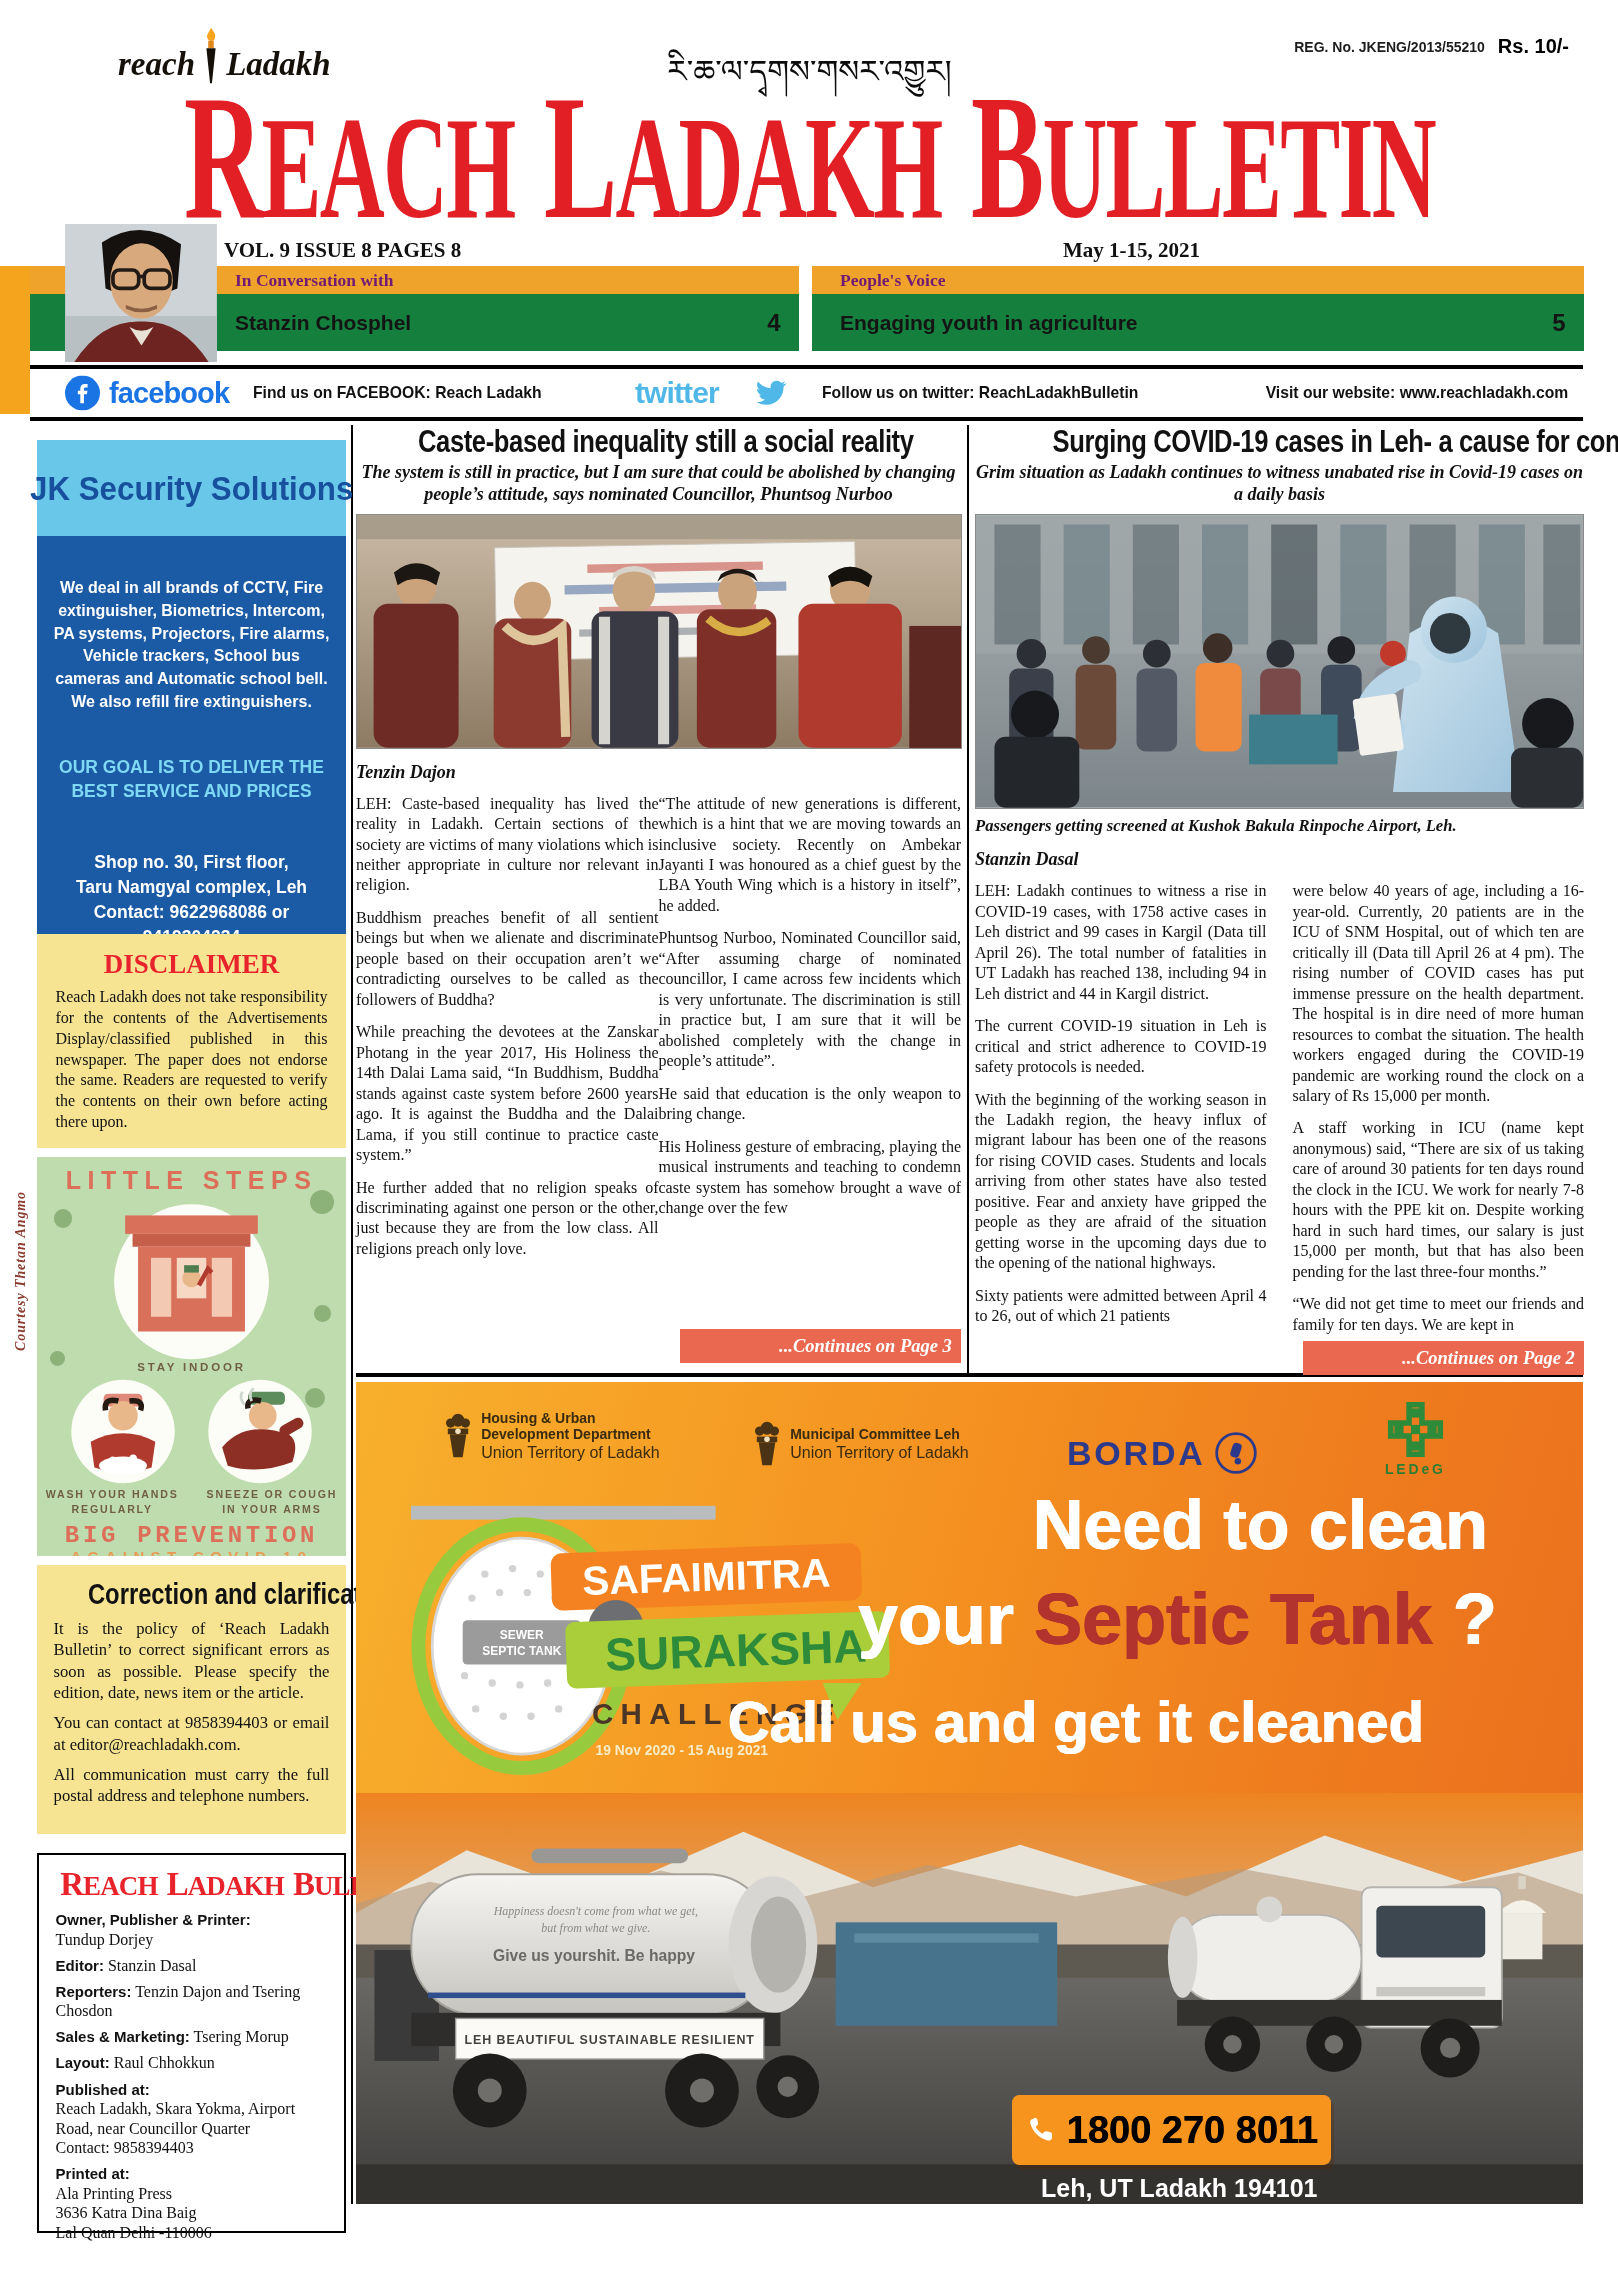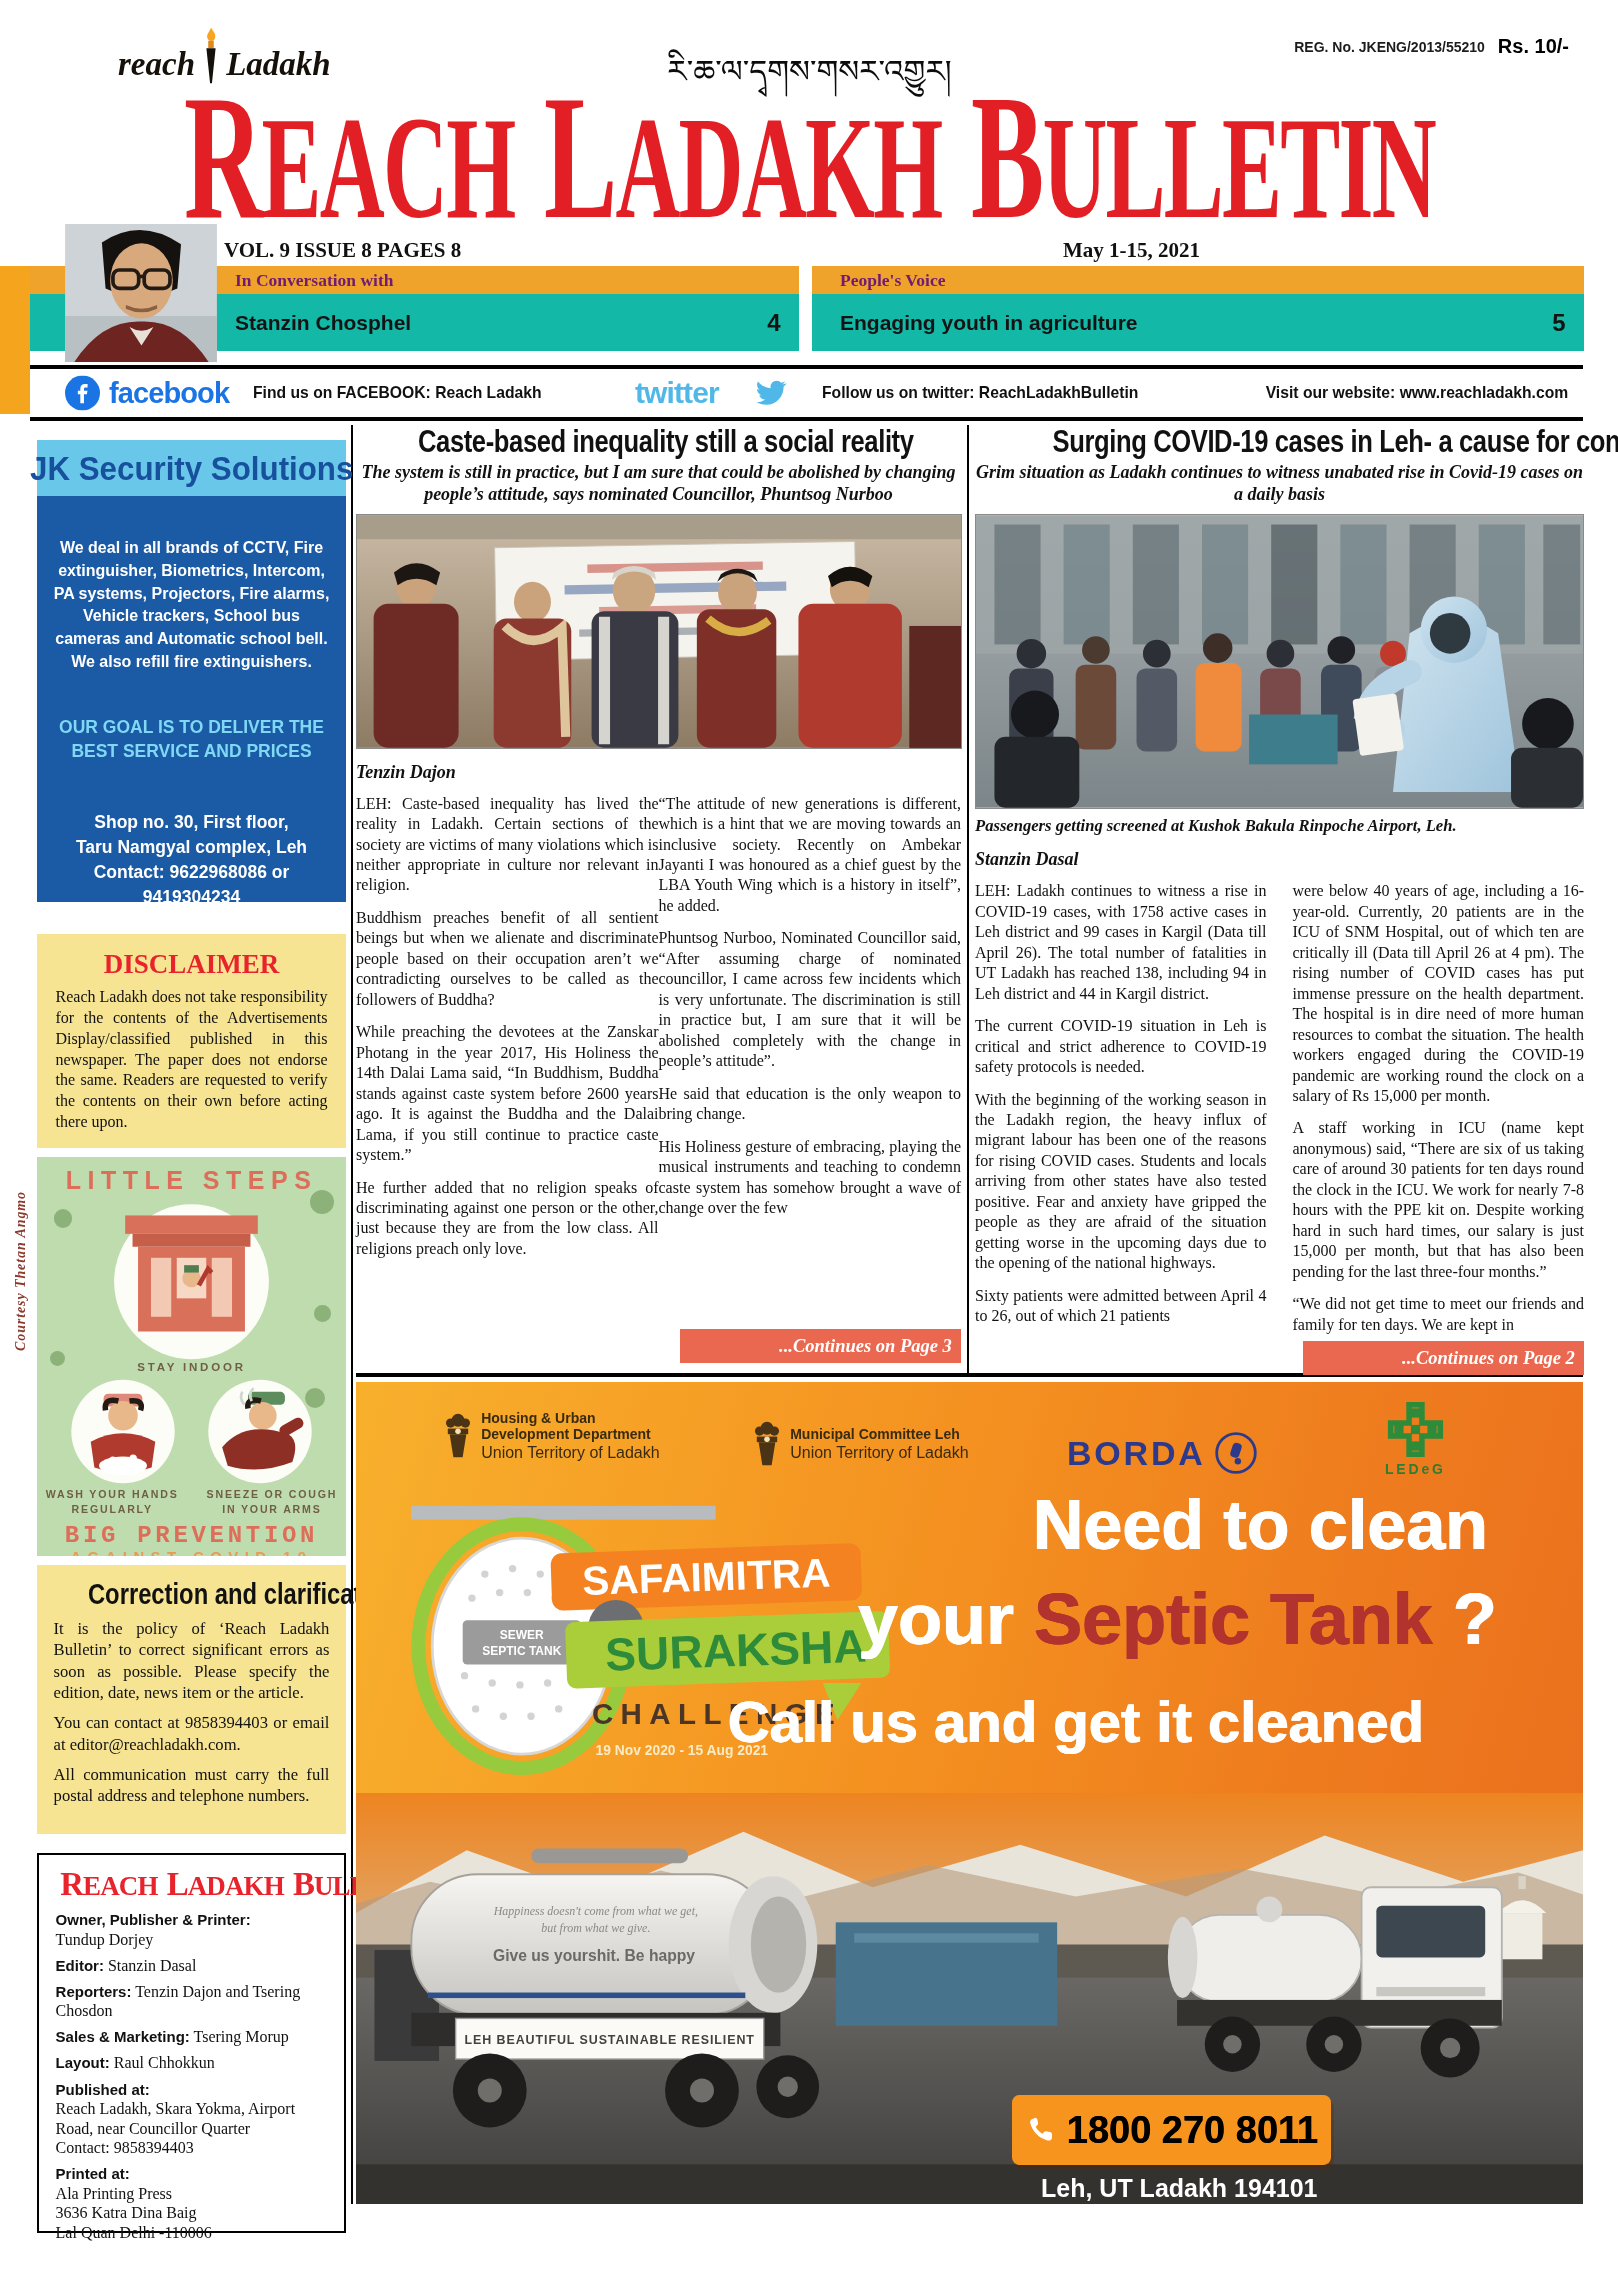--- a/index.html
+++ b/index.html
@@ -22,21 +22,21 @@
   .mw{display:inline-block;margin:0 14.8px;}
   .mw::first-letter{font-size:1.22em;}
   .vol{position:absolute;left:224px;top:238px;font-size:21px;font-weight:bold;font-family:"Liberation Serif",serif;}
   .dateline{position:absolute;left:1063px;top:238px;font-size:21px;font-weight:bold;}
 
   
   .edge-strip{position:absolute;left:0;top:266px;width:30px;height:148px;background:#f5a41d;}
   .teaser{position:absolute;top:266px;height:85px;}
   .teaser .t-head{height:28px;background:#f0a32b;color:#701a75;font-family:"Liberation Serif",serif;
                   font-weight:bold;font-size:17.5px;line-height:28px;}
-  .teaser .t-body{height:57px;background:#14b8a6;display:flex;align-items:center;
+  .teaser .t-body{height:57px;background:#15803d;display:flex;align-items:center;
                   font-family:"Liberation Sans",sans-serif;font-weight:bold;font-size:21px;color:#141414;}
   .t-page{margin-left:auto;font-size:24px;}
   #teaser1{left:30px;width:769px;}
   #teaser1 .t-head,#teaser1 .t-body{padding-left:205px;padding-right:18.5px;}
   #teaser2{left:812px;width:772px;}
   #teaser2 .t-head,#teaser2 .t-body{padding-left:28px;padding-right:18.5px;}
   .portrait{position:absolute;left:65px;top:224px;width:152px;height:138px;z-index:5;}
 
   
   .social{position:absolute;left:30px;top:365px;width:1553px;height:48px;background:#fff;
@@ -53,21 +53,21 @@
   .web-text{right:14.8px;font-family:"Liberation Sans",sans-serif;font-weight:bold;font-size:15.7px;}
 
   
   .vrule1{position:absolute;left:351px;top:425px;width:1.8px;height:1779px;background:#000;}
   .vrule2{position:absolute;left:967px;top:425px;width:1.8px;height:949px;background:#000;}
   .hrule{position:absolute;left:356px;top:1373px;width:1227px;height:3.7px;background:#000;}
 
   
   .sb{position:absolute;left:37px;width:309px;}
   .jk{top:440px;height:485px;}
-  .jk-head{height:56px;background:#69c8ea;display:flex;align-items:center;justify-content:center;}
+  .jk-head{height:96px;background:#69c8ea;display:flex;align-items:center;justify-content:center;}
   .jk-title{font-family:"Liberation Sans",sans-serif;font-weight:bold;font-size:34px;color:#17509c;
             display:inline-block;transform:scaleX(0.92);white-space:nowrap;}
   .jk-body{height:406px;background:#1b5aa5;color:#fff;text-align:center;
            font-family:"Liberation Sans",sans-serif;font-weight:bold;font-size:16px;line-height:1.42;
            padding:18.5px 14px;box-sizing:border-box;white-space:pre-line;}
   .jk-goal{color:#7fd9f4;font-size:17.5px;margin-top:18.5px;line-height:1.4;}
   .jk-addr{margin-top:24px;font-size:17.5px;line-height:1.42;}
 
   .disc{top:934px;height:214px;background:#f6e493;box-sizing:border-box;padding:13px 18.5px;}
   .disc-title{color:#e8232b;font-weight:bold;font-size:27px;text-align:center;margin:1.8px 0 7.4px;}

